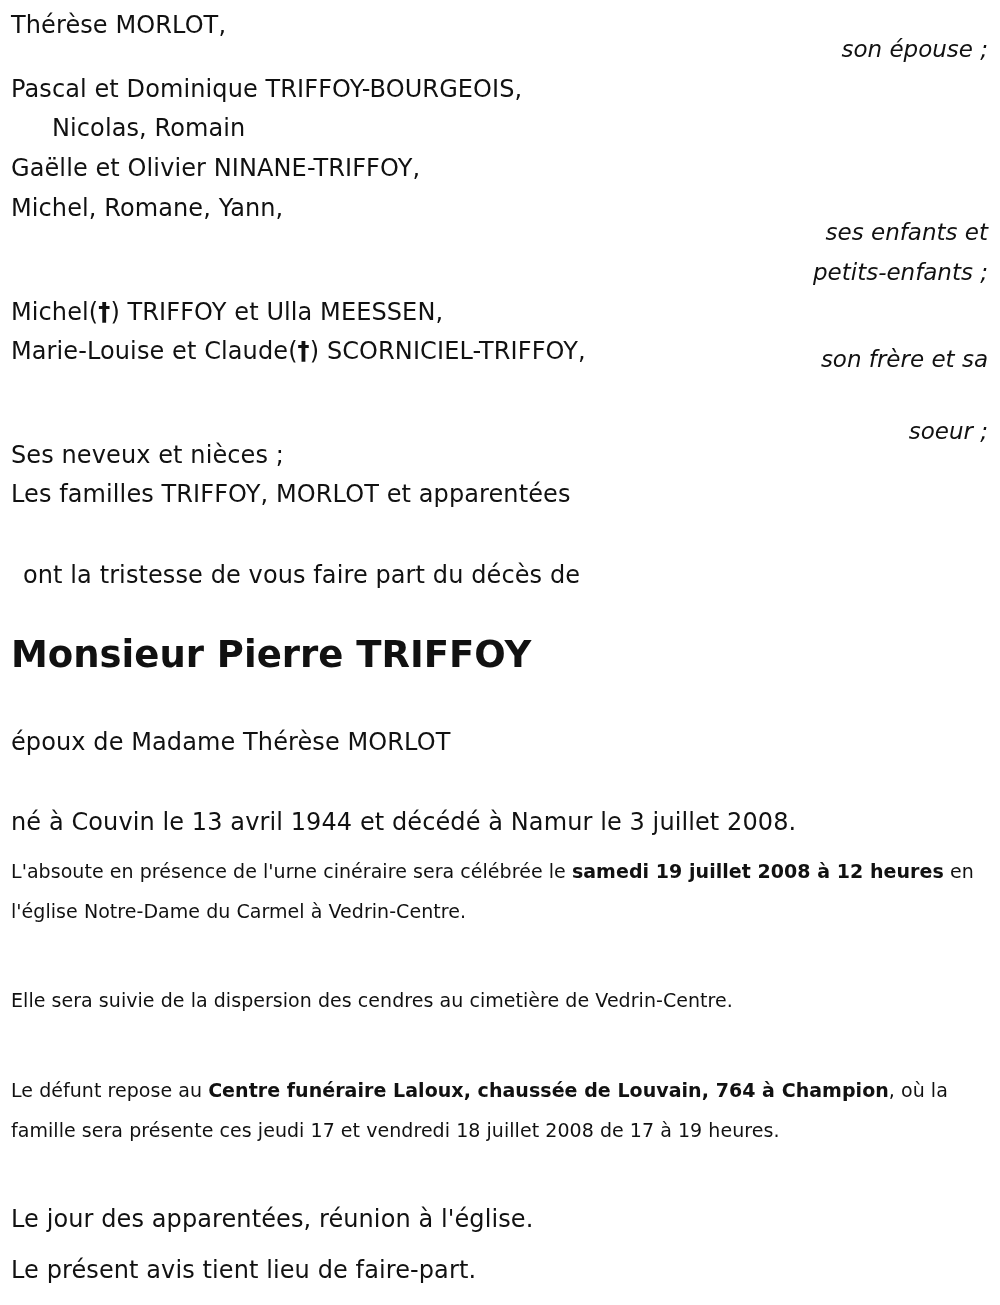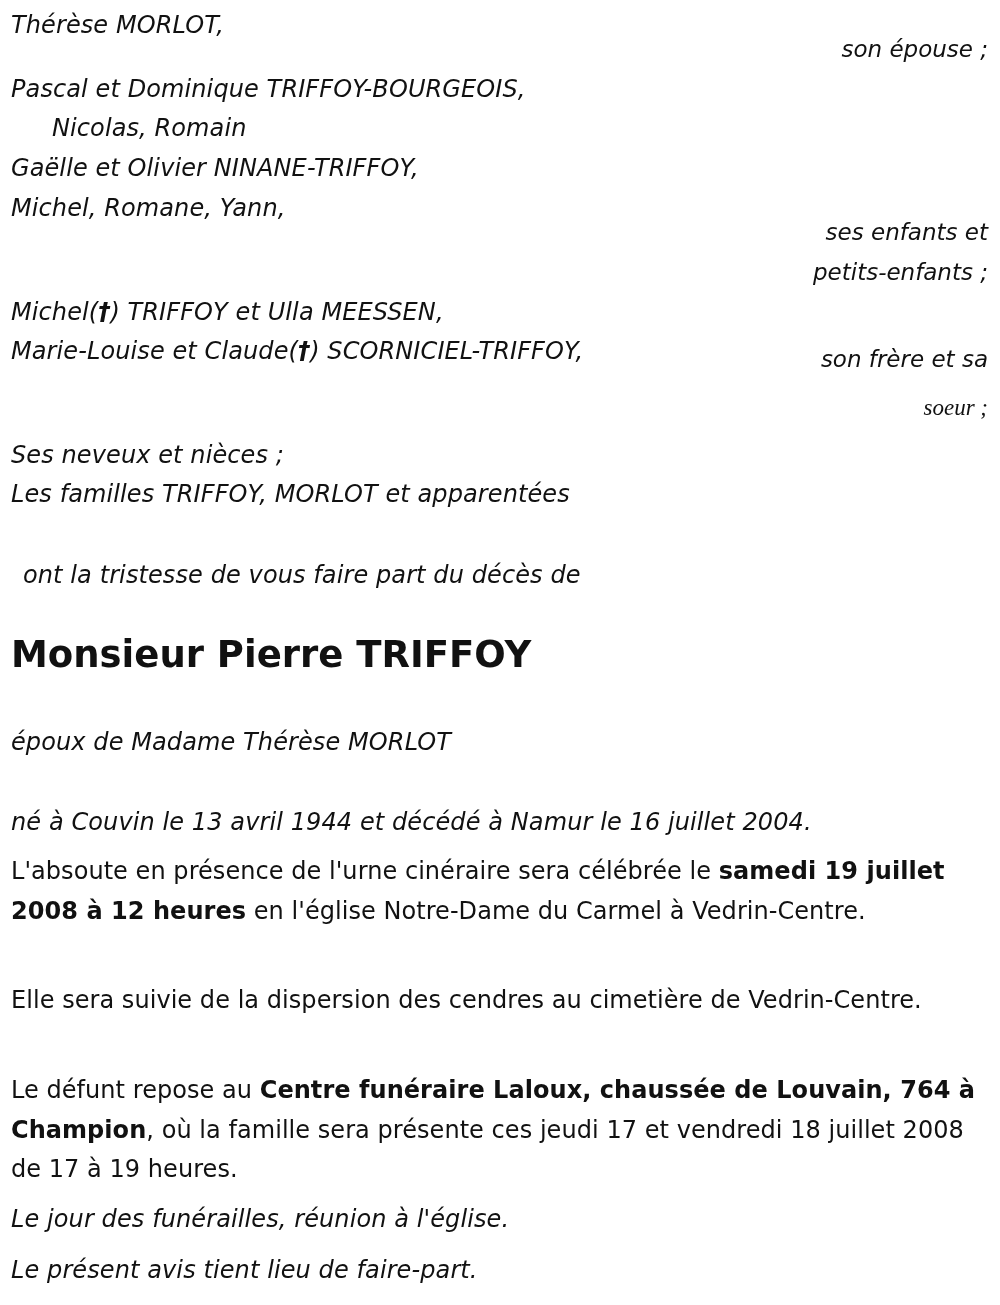--- a/index.html
+++ b/index.html
@@ -2,32 +2,32 @@
 <html><head>
 <meta charset="utf-8">
 <style>
   html, body { margin: 0; padding: 0; background: #ffffff; }
   body {
     width: 1000px; height: 1305px; position: relative; overflow: hidden;
     font-family: "DejaVu Sans", sans-serif; color: #111111;
   }
   .line {
     position: absolute; left: 11px; font-size: 24px; line-height: 30px;
-    white-space: nowrap; letter-spacing: 0.1px; font-style: italic;
+    white-space: nowrap; letter-spacing: 0.1px;
   }
   .right {
     position: absolute; right: 12px; font-size: 23px; line-height: 30px;
     font-style: italic; white-space: nowrap; text-align: right;
   }
   .title {
     position: absolute; left: 11px; font-size: 37px; line-height: 44px;
     font-weight: bold; white-space: nowrap;
   }
   .para {
-    position: absolute; left: 11px; width: 985px; font-size: 24px; line-height: 39.5px;
+    position: absolute; left: 11px; width: 985px; font-size: 19px; line-height: 39.5px;
     letter-spacing: 0.05px;
   }
   b { font-weight: bold; }
   .cross { font-weight: bold; }
 </style>
 </head>
 <body>
 
 <div>
 
@@ -41,38 +41,38 @@
   <div class="right" style="top:217px;">ses enfants et</div>
   <div class="right" style="top:257px;">petits-enfants ;</div>
 
   <div class="line" style="top:297px;">
     <span>Michel(</span><span class="cross">†</span><span>) TRIFFOY et Ulla MEESSEN,</span>
   </div>
   <div class="line" style="top:336px;">
     <span>Marie-Louise et Claude(</span><span class="cross">†</span><span>) SCORNICIEL-TRIFFOY,</span>
   </div>
   <div class="right" style="top:344px;">son frère et sa</div>
-  <div class="right" style="top:393px;font-family:Liberation Serif, serif;">soeur ;</div>
+  <div class="right" style="top:416px;">soeur ;</div>
 
   <div class="line" style="top:440px;">Ses neveux et nièces ;</div>
   <div class="line" style="top:479px;">Les familles TRIFFOY, MORLOT et apparentées</div>
 
   <div class="line" style="top:560px;margin-left:12px;">ont la tristesse de vous faire part du décès de</div>
 
   <div class="title" style="top:633px;">Monsieur Pierre TRIFFOY</div>
   <div class="line" style="top:727px;text-align:right;">époux de Madame Thérèse MORLOT</div>
 
-  <div class="line" style="top:807px;">né à Couvin le 13 avril 1944 et décédé à Namur le 16 juillet 2004.</div>
+  <div class="line" style="top:807px;">né à Couvin le 13 avril 1944 et décédé à Namur le 3 juillet 2008.</div>
 
   <div class="para" style="top:852px;">
     <span>L'absoute en présence de l'urne cinéraire sera célébrée le </span><b>samedi 19 juillet 2008 à 12 heures</b><span> en l'église Notre-Dame du Carmel à Vedrin-Centre.</span>
   </div>
 
   <div class="para" style="top:981px;">Elle sera suivie de la dispersion des cendres au cimetière de Vedrin-Centre.</div>
 
   <div class="para" style="top:1071px;">
     <span>Le défunt repose au </span><b>Centre funéraire Laloux, chaussée de Louvain, 764 à Champion</b><span>, où la famille sera présente ces jeudi 17 et vendredi 18 juillet 2008 de 17 à 19 heures.</span>
   </div>
 
-  <div class="line" style="top:1204px;">Le jour des funérailles, réunion à l'église.</div>
+  <div class="line" style="top:1204px;">Le jour des apparentées, réunion à l'église.</div>
   <div class="line" style="top:1255px;">Le présent avis tient lieu de faire-part.</div>
 
 </div>
 
 </body></html>

